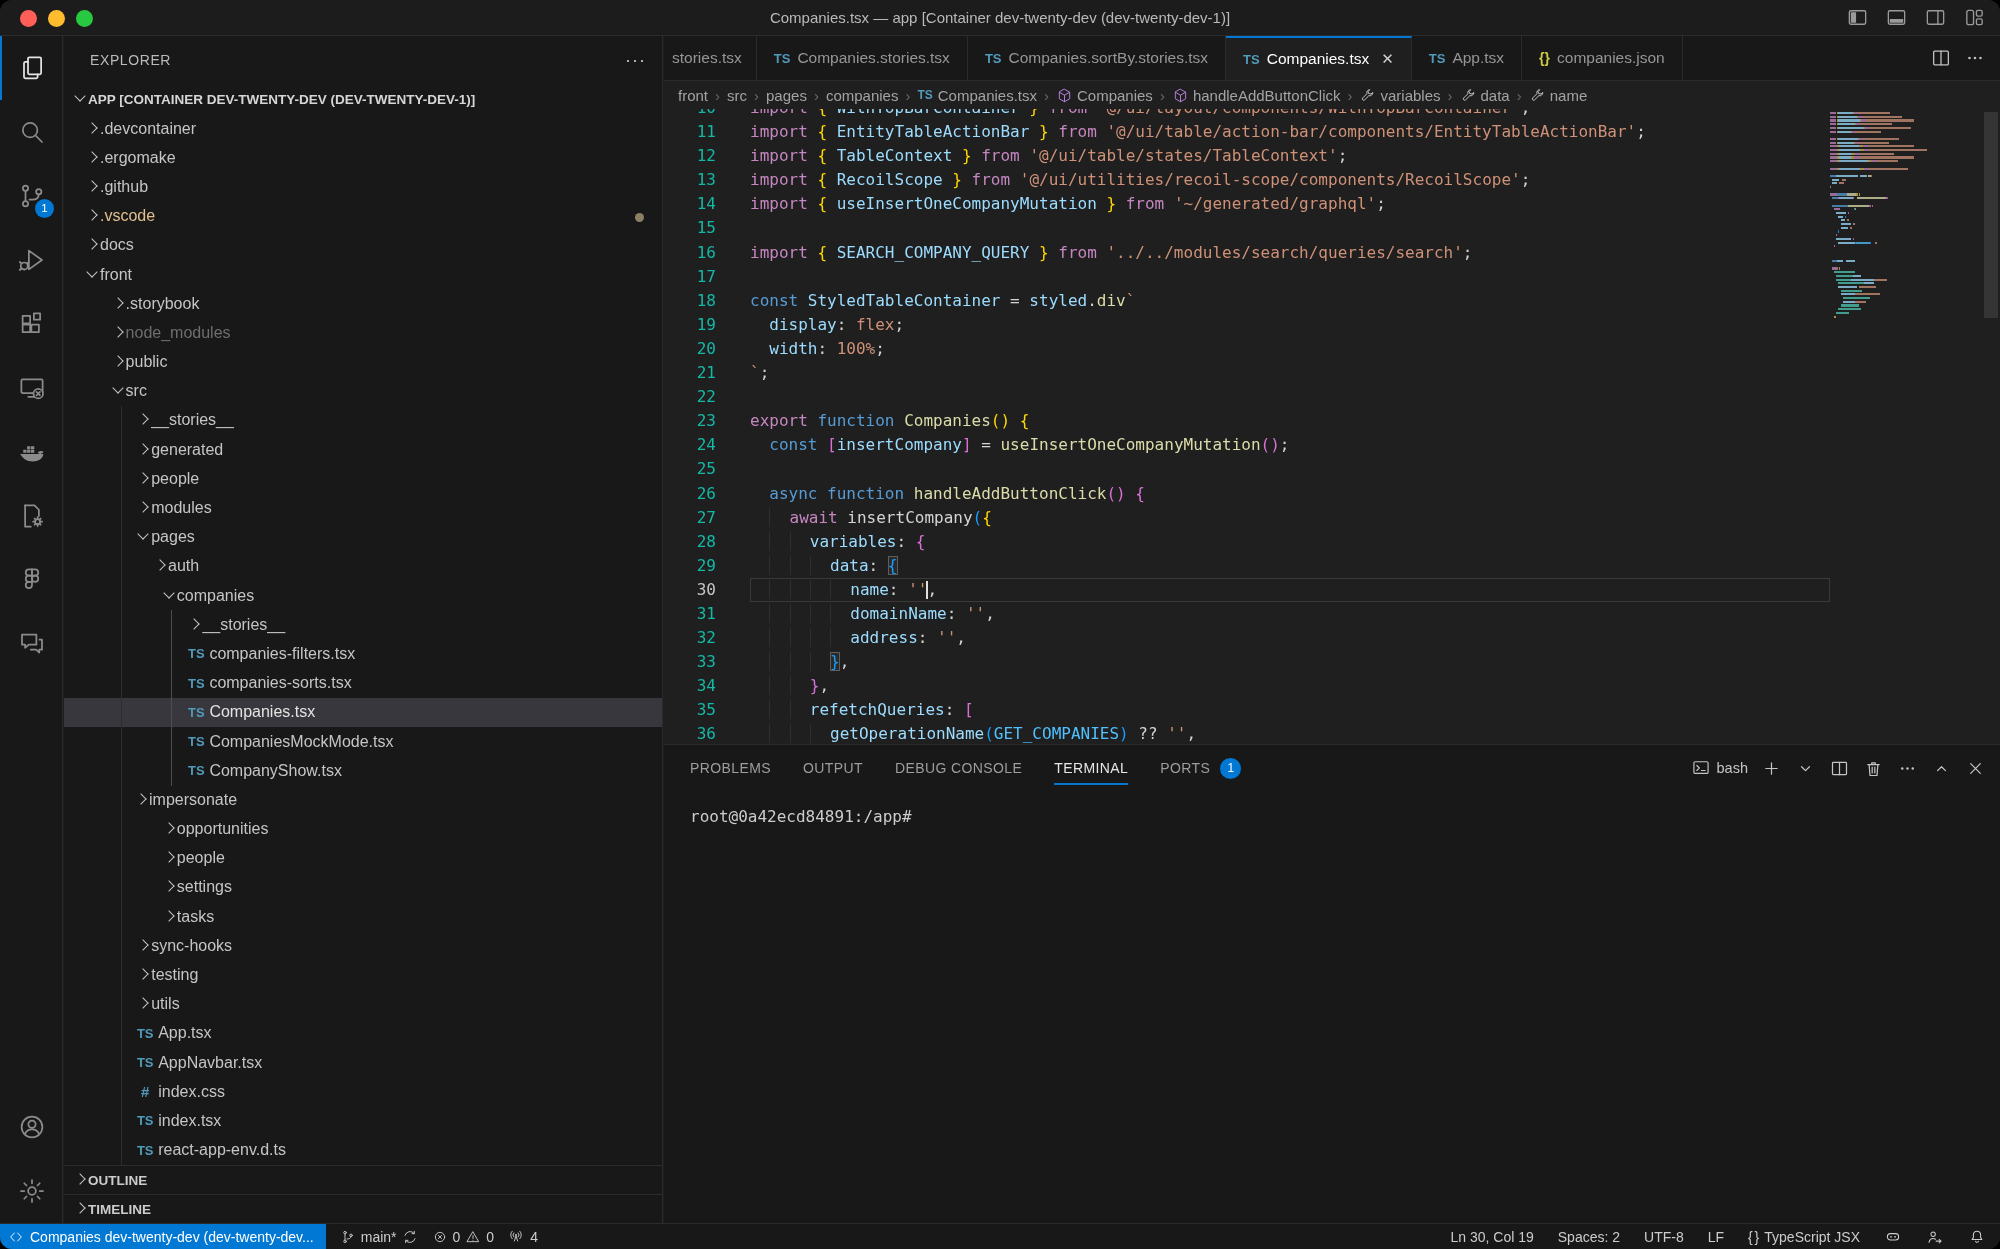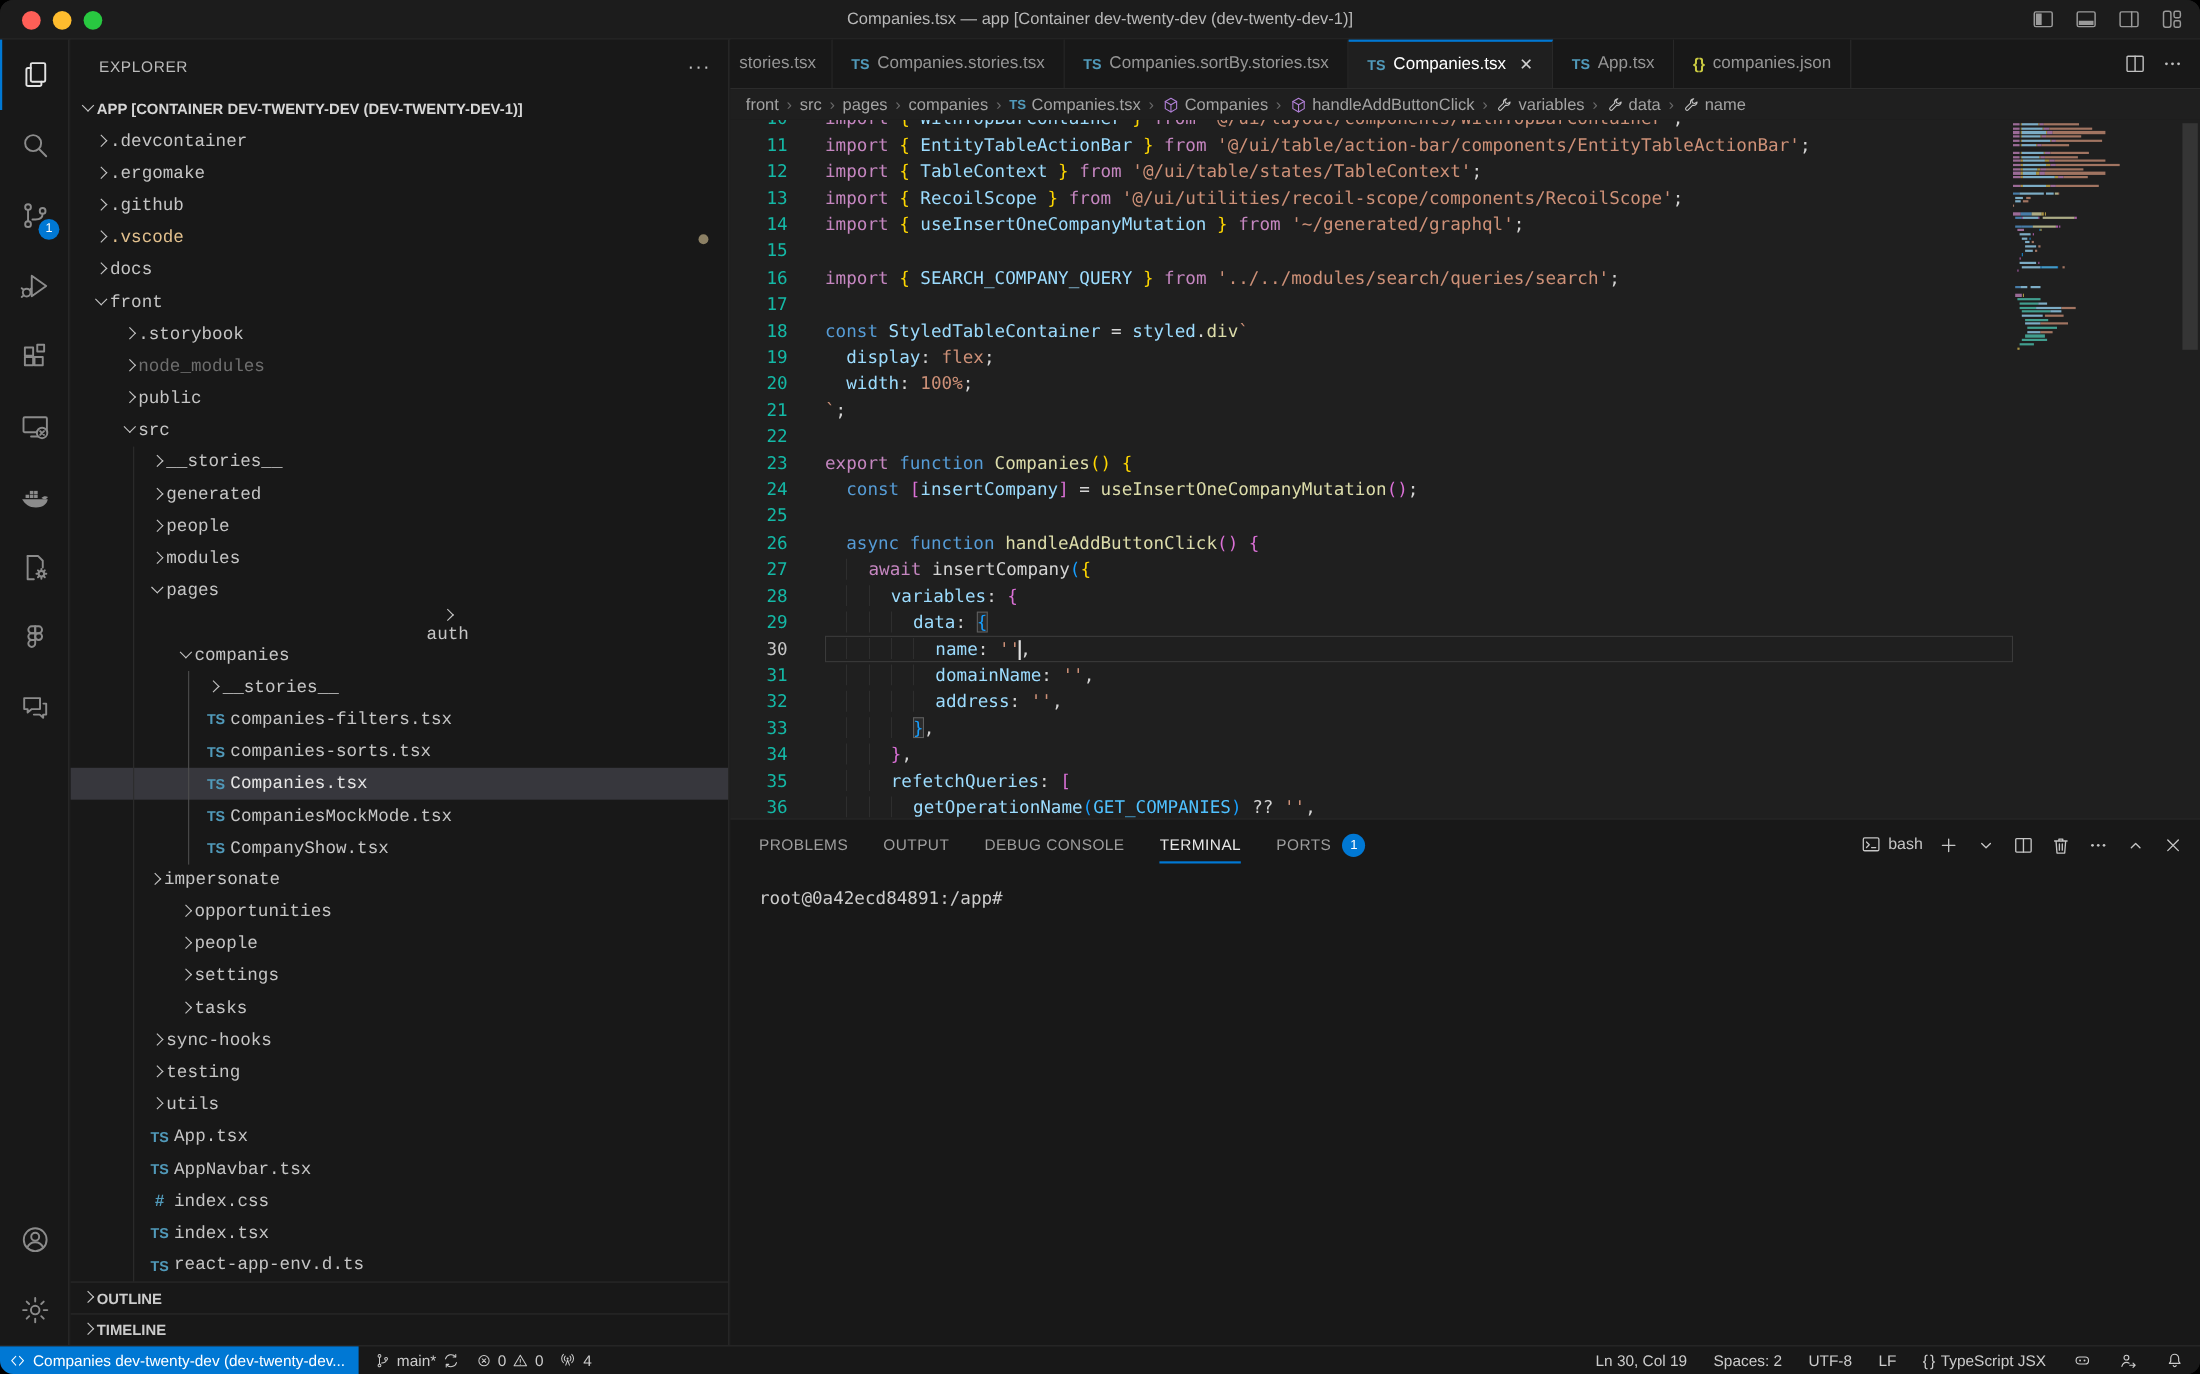--- a/index.html
+++ b/index.html
@@ -26,21 +26,21 @@
   #sb-header { height:48px; display:flex; align-items:center; padding:0 16px 0 26px; color:#bbbbbb; font-size:14px; letter-spacing:.6px; }
   #sb-header .more { margin-left:auto; color:#c5c5c5; font-size:18px; letter-spacing:1px; }
   #sb-section { height:30px; display:flex; align-items:center; padding-left:8px; color:#d6d6d6; font-size:13.5px; font-weight:bold; }
   .chev { width:16px; height:16px; position:relative; flex:0 0 16px; }
   .chev::before { content:""; position:absolute; left:4px; top:3px; width:7px; height:7px; border-right:1.6px solid #c5c5c5; border-bottom:1.6px solid #c5c5c5; transform:rotate(-45deg); }
   .chev.down::before { transform:rotate(45deg); left:4px; top:1px; }
   #tree { position:relative; }
   .trow { height:29.2px; display:flex; align-items:center; color:#c5c5c5; font-size:16px; position:relative; }
   .trow.selected { background:#37373d; color:#e4e4e4; }
   .trow .ficon { width:20px; flex:0 0 20px; text-align:center; font-weight:bold; font-size:13px; color:#519aba; margin-right:3px; }
-  .trow .lbl { white-space:nowrap;font-family:Liberation Mono, monospace; }
+  .trow .lbl { white-space:nowrap; }
   .trow.mod { color:#E2C08D; } .trow.mod .dotmark{ position:absolute; right:18px; top:11px; width:9px; height:9px; border-radius:50%; background:#8c8064; }
   .trow.dim { color:#6e6e6e; }
   .tguide { position:absolute; width:1px; background:#4d4d4d; }
   #sb-bottom { position:absolute; left:0; right:0; bottom:0; }
   .sb-bsec { height:29px; border-top:1px solid #2b2b2b; display:flex; align-items:center; padding-left:8px; color:#cccccc; font-size:13.5px; font-weight:bold; }
 
   
   #tabbar { position:absolute; left:664px; top:36px; right:0; height:45px; background:#181818; border-bottom:1px solid #2b2b2b; display:flex; }
   .tab { display:flex; align-items:center; padding:0 17px; font-size:15.5px; color:#969696; border-right:1px solid #2b2b2b; background:#181818; position:relative; white-space:nowrap; }
   .tab .ficon { font-weight:bold; font-size:13px; color:#519aba; margin-right:7px; }
@@ -290,21 +290,21 @@
           <span class="lbl">people</span>
         </div>
         <div class="trow" style="padding-left: 71.2px;">
           <span class="chev"></span>
           <span class="lbl">modules</span>
         </div>
         <div class="trow" style="padding-left: 71.2px;">
           <span class="chev down"></span>
           <span class="lbl">pages</span>
         </div>
-        <div class="trow" style="padding-left: 88px; flex-direction: column;">
+        <div class="trow" style="padding-left: 88px;">
           <span class="chev"></span>
           <span class="lbl">auth</span>
         </div>
         <div class="trow" style="padding-left: 96.8px;">
           <span class="chev down"></span>
           <span class="lbl">companies</span>
         </div>
         <div class="trow" style="padding-left: 122.4px;">
           <span class="chev"></span>
           <span class="lbl">__stories__</span>

